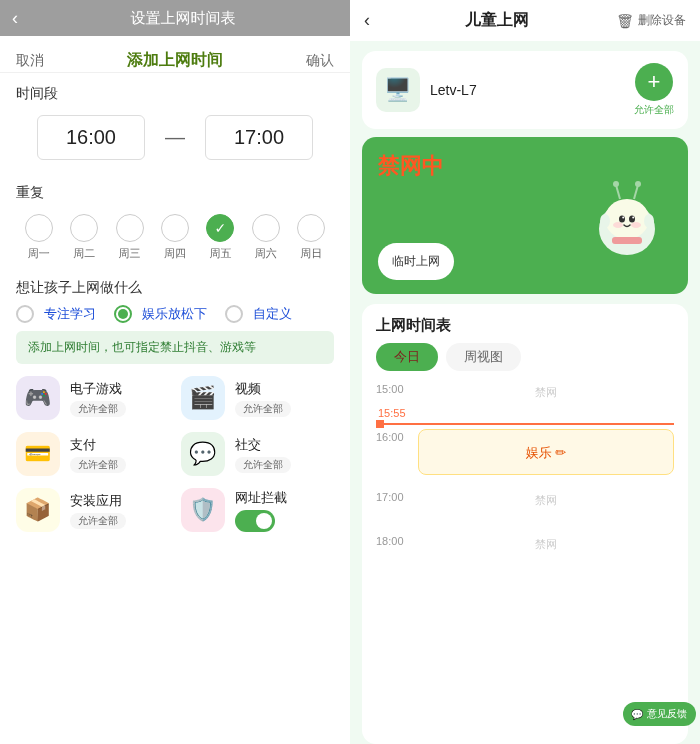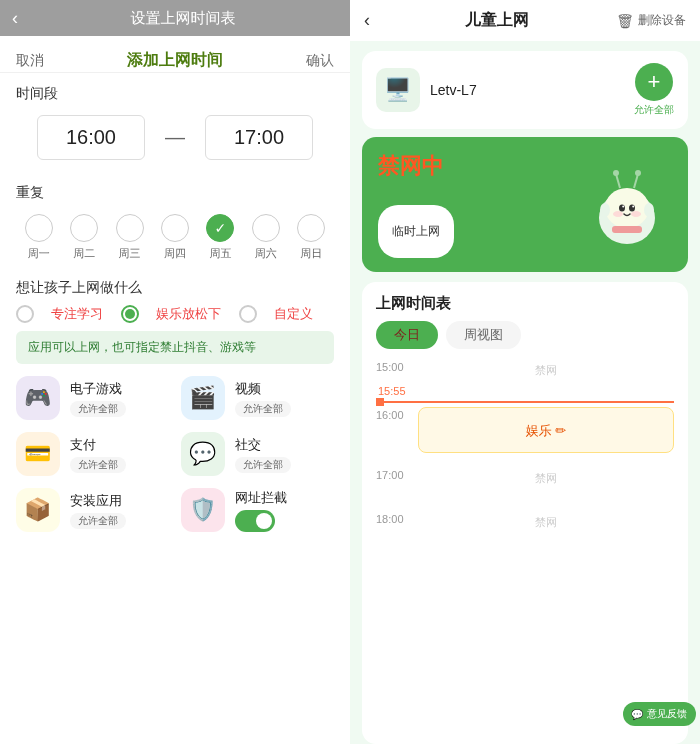--- a/index.html
+++ b/index.html
@@ -172,23 +172,23 @@
 
     .radio-row {
       display: flex;
       align-items: center;
       gap: 18px;
       padding: 0 16px 8px;
     }
     .radio-item {
       display: flex;
       align-items: flex-end;
-      gap: 17px;
+      gap: 10px;
       font-size: 13px;
-      color: #ef4444;
+      color: #1d4ed8;
     }
     .radio-circle {
       width: 18px;
       height: 18px;
       border-radius: 50%;
       border: 2px solid #ccc;
     }
     .radio-circle.active {
       border-color: #4caf50;
       background: #fff;
@@ -382,24 +382,25 @@
       color: #ff5722;
       margin-bottom: 24px;
     }
     .status-buttons {
       display: flex;
       gap: 10px;
     }
     .temp-btn {
       background: #fff;
       border-radius: 20px;
-      padding: 18px 14px;
+      padding: 10px 14px;
       font-size: 12px;
       color: #333;
       font-weight: 500;
+      margin-top: 38px;
     }
     .report-btn {
       background: transparent;
       border: 1.5px solid #fff;
       border-radius: 20px;
       padding: 6px 14px;
       font-size: 12px;
       color: #fff;
       font-weight: 500;
     }
@@ -546,21 +547,21 @@
       <div class="radio-item">
         <div class="radio-circle active"></div>
         <span>娱乐放松下</span>
       </div>
       <div class="radio-item">
         <div class="radio-circle"></div>
         <span>自定义</span>
       </div>
     </div>
 
-    <div class="green-hint">应用可以上网，也可指定禁止抖音、游戏等</div>
+    <div class="green-hint">添加上网时间，也可指定禁止抖音、游戏等</div>
 
     <div class="apps-grid">
 
       <div class="app-item">
         <div class="app-icon purple">🎮</div>
         <div class="app-info">
           <span class="app-name">电子游戏</span>
           <span class="app-badge">允许全部</span>
         </div>
       </div>

